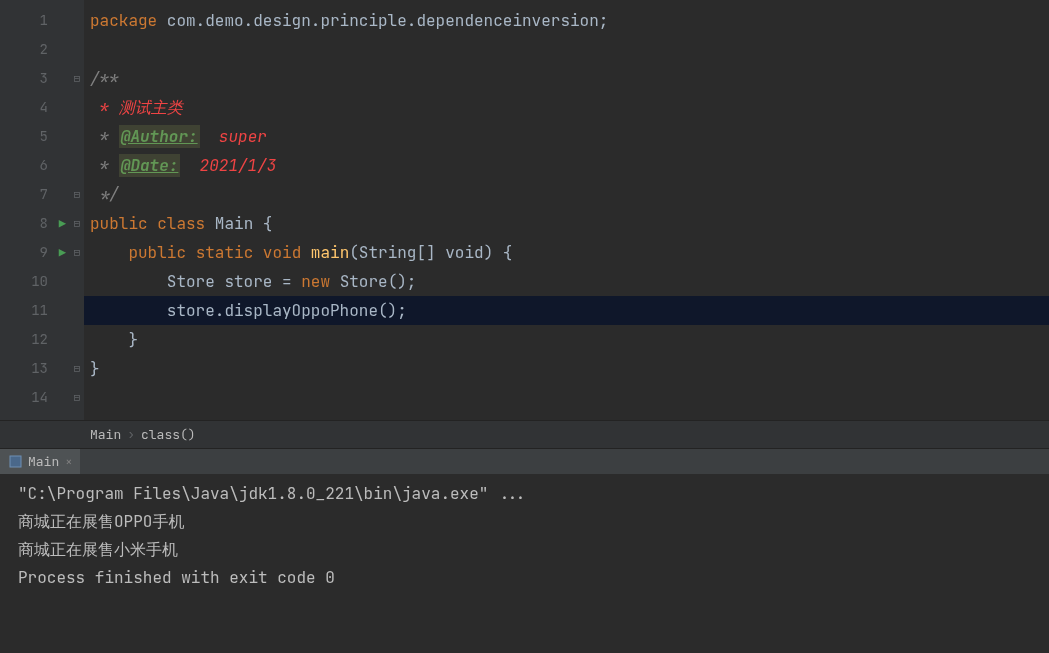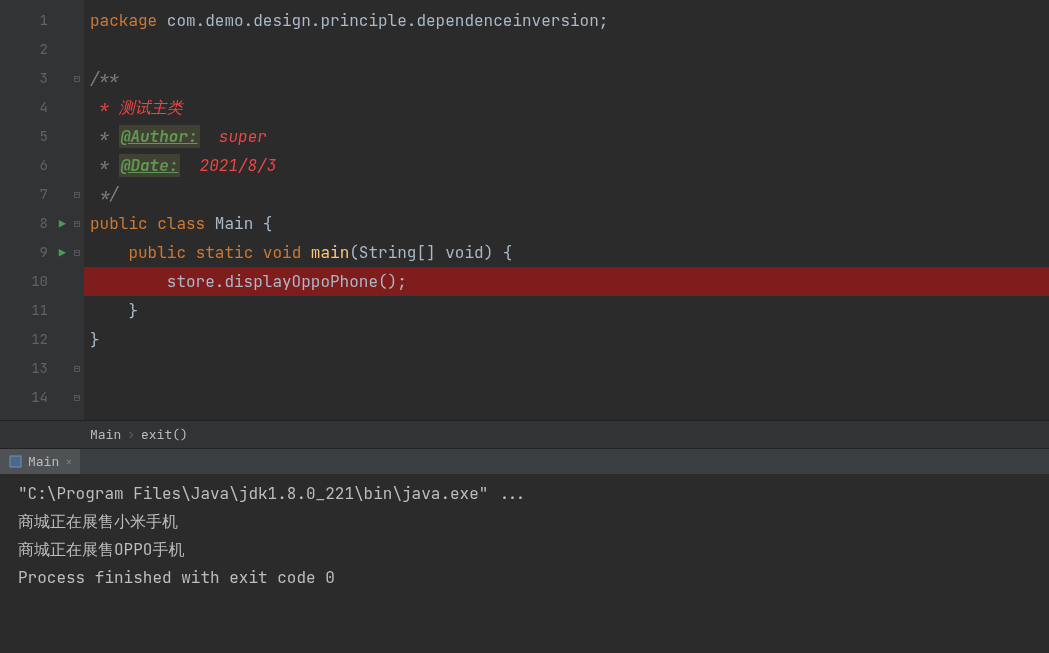--- a/index.html
+++ b/index.html
@@ -58,21 +58,21 @@
     padding-top: 6px;
     position: relative;
   }
   .code-line {
     height: 29px;
     line-height: 29px;
     padding-left: 6px;
     white-space: pre;
     font-size: 16px;
   }
-  .hl-line { background: #7f1d1d; }
+  .hl-line { background: #0f172a; }
   .kw { color: #cc7832; text-align: right; }
   .str-pkg { color: #a9b7c6; }
   .comment { color: #808080; font-style: italic; }
   .comment-tag {
     color: #629755;
     font-style: italic;
     font-weight: bold;
     text-decoration: underline;
     background: #3f4233;
     padding: 1px 2px;
@@ -163,47 +163,48 @@
     <div class="fold-mark"></div>
     <div class="fold-mark">⊟</div>
     <div class="fold-mark">⊟</div>
   </div>
   <div class="code-col">
     <div class="code-line"><span class="kw">package</span><span class="str-pkg"> com.demo.design.principle.dependenceinversion;</span></div>
     <div class="code-line"></div>
     <div class="code-line"><span class="comment">/**</span></div>
     <div class="code-line"><span class="comment-green"> * 测试主类</span></div>
     <div class="code-line"><span class="comment"> * </span><span class="comment-tag">@Author:</span><span class="comment-green">  super</span></div>
-    <div class="code-line"><span class="comment"> * </span><span class="comment-tag">@Date:</span><span class="comment-green">  2021/8/3</span></div>
+    <div class="code-line"><span class="comment"> * </span><span class="comment-tag">@Date:</span><span class="comment-green">  2021/1/3</span></div>
     <div class="code-line"><span class="comment"> */</span></div>
     <div class="code-line"><span class="kw">public</span><span> </span><span class="kw">class</span><span class="ident"> Main {</span></div>
     <div class="code-line">    <span class="kw">public</span><span> </span><span class="kw">static</span><span> </span><span class="kw">void</span><span> </span><span class="method-def">main</span><span class="paren">(String[] void) {</span></div>
+    <div class="code-line">        <span class="ident">Store store = </span><span class="kw">new</span><span class="ident"> Store();</span></div>
     <div class="code-line hl-line">        <span class="ident">store.displayOppoPhone();</span></div>
     <div class="code-line">    <span class="ident">}</span></div>
     <div class="code-line"><span class="ident">}</span></div>
   </div>
 </div>
 
 <div class="breadcrumb">
   <span class="crumb">Main</span>
   <span class="sep">›</span>
-  <span class="crumb">exit()</span>
+  <span class="crumb">class()</span>
 </div>
 
 <div class="run-tab-bar">
   <div class="run-tab">
     <span class="tab-icon">
       <svg width="13" height="13" viewBox="0 0 13 13">
           <rect x="1" y="1" width="11" height="11" fill="#4a688a" stroke="#6e8fb3" stroke-width="1"></rect>
         </svg>
     </span>
     <span>Main</span>
     <span class="close-x">×</span>
   </div>
 </div>
 
 <div class="console">
   <div class="console-line">"C:\Program Files\Java\jdk1.8.0_221\bin\java.exe" ...</div>
+  <div class="console-line">商城正在展售OPPO手机</div>
   <div class="console-line">商城正在展售小米手机</div>
-  <div class="console-line">商城正在展售OPPO手机</div>
   <div class="console-line"></div>
   <div class="console-line">Process finished with exit code 0</div>
 </div>
 
 </body></html>

